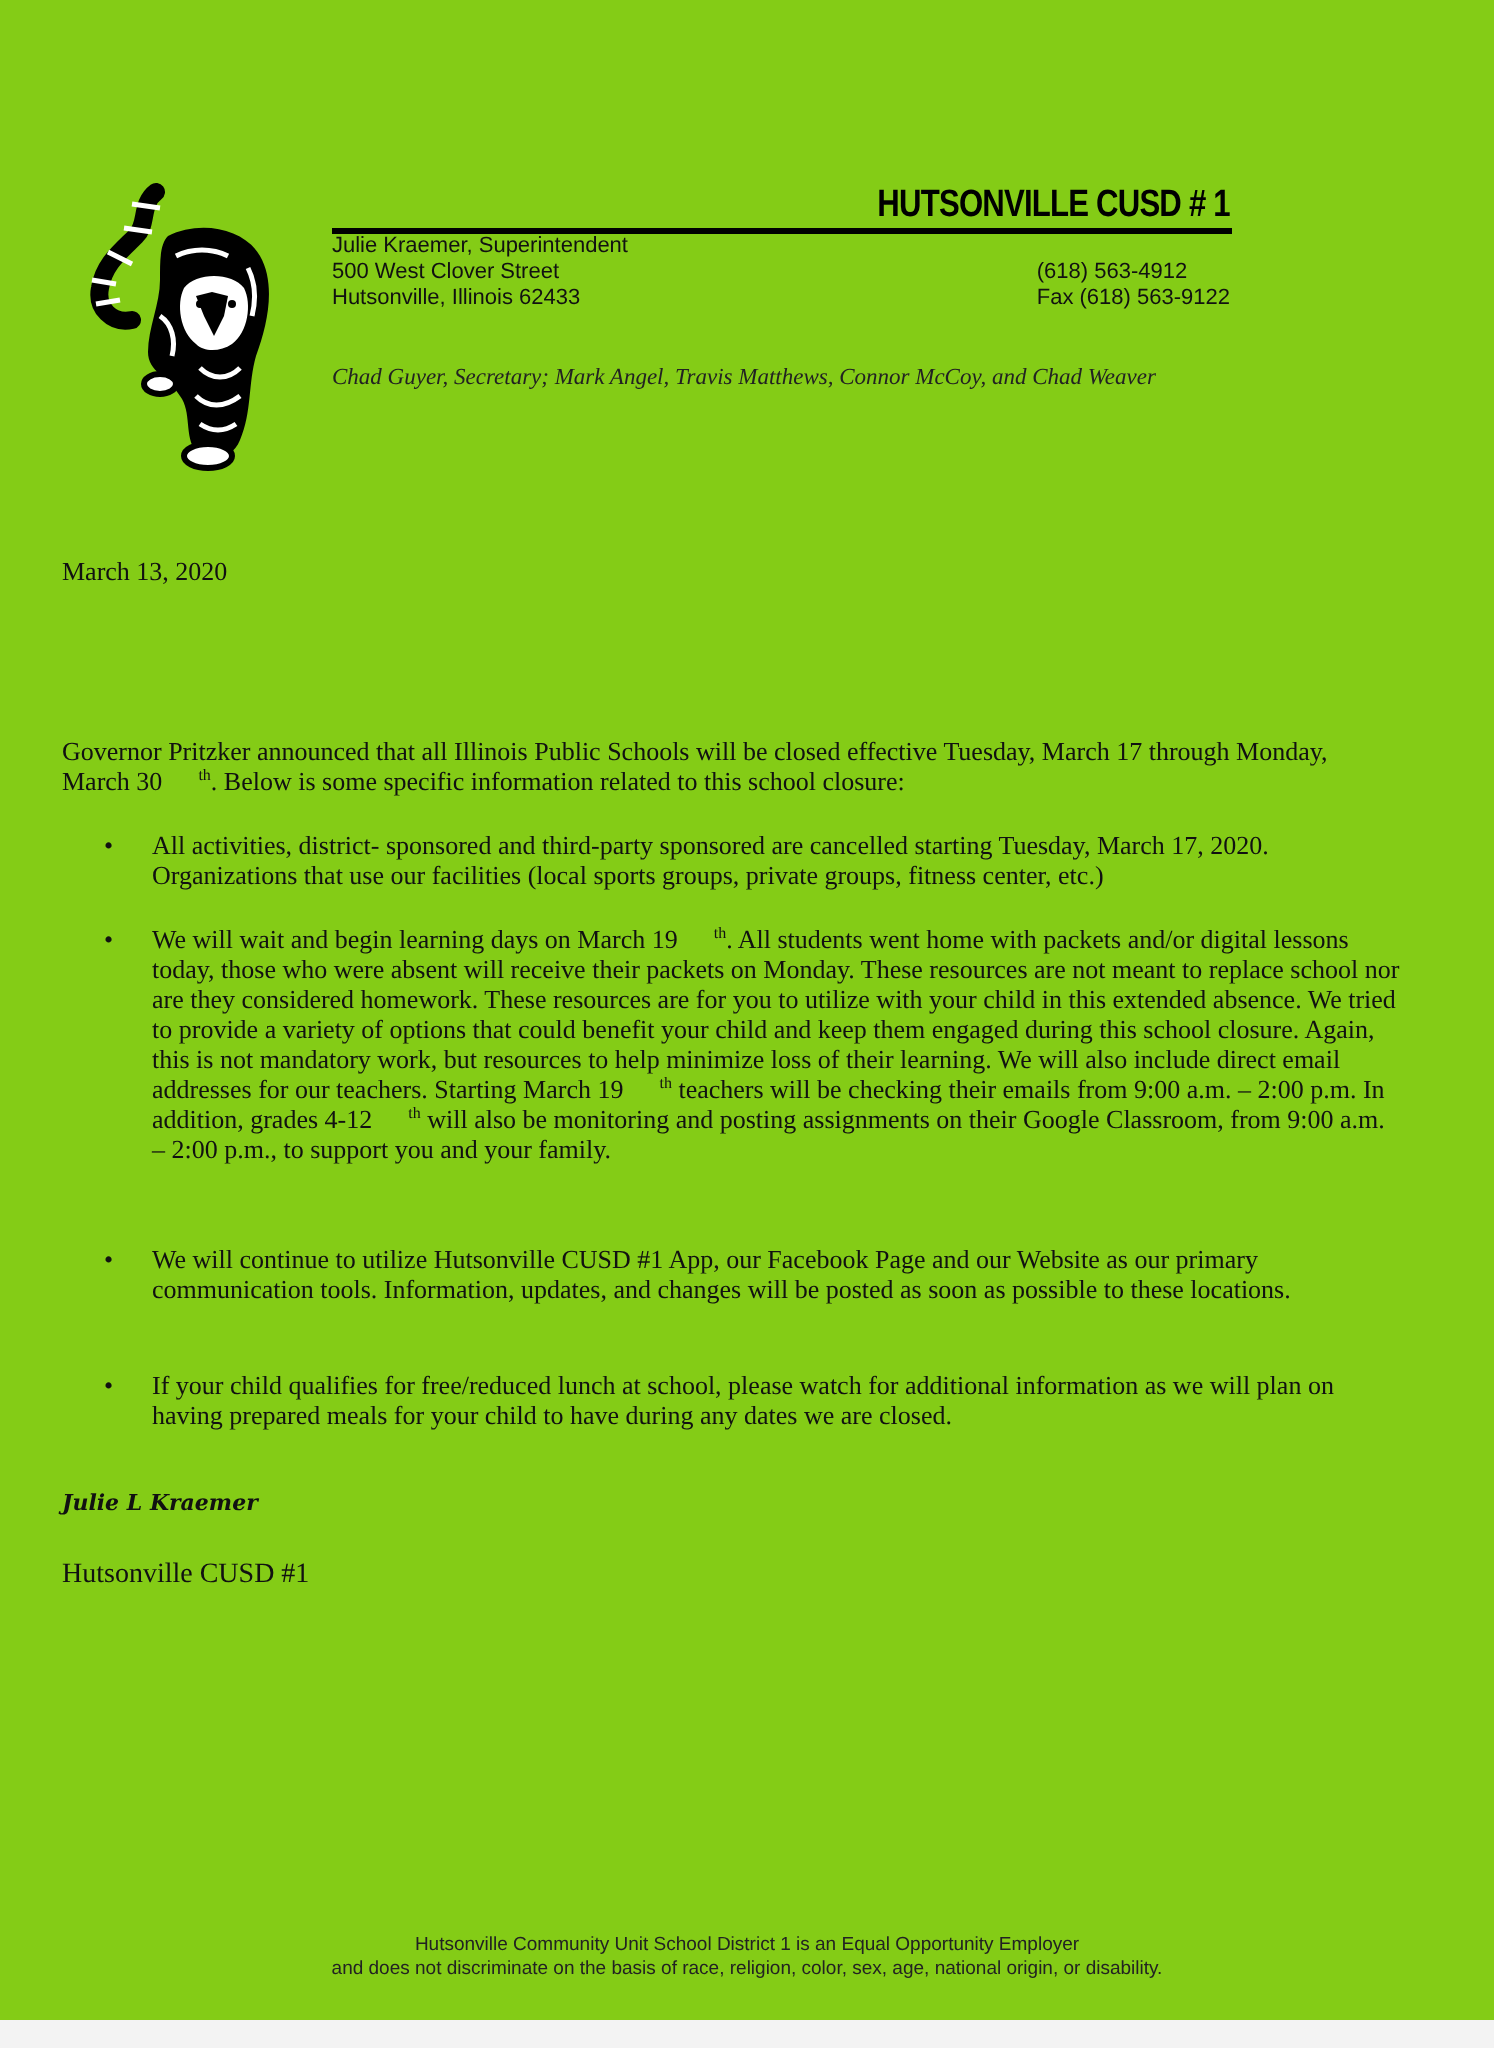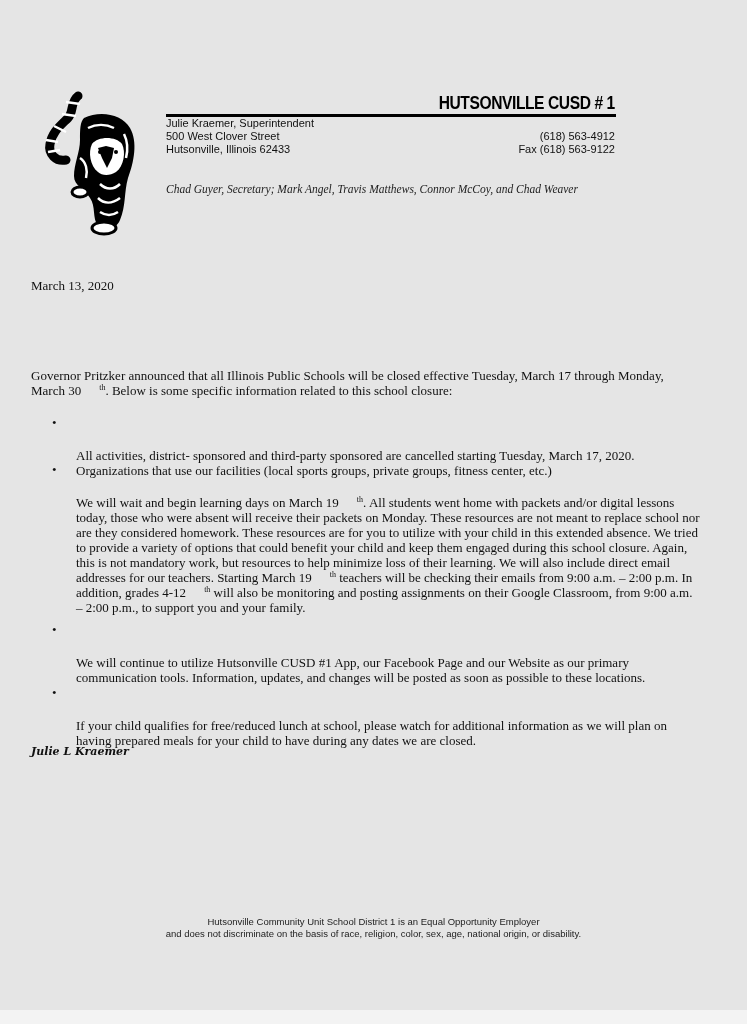--- a/index.html
+++ b/index.html
@@ -1,62 +1,62 @@
 <!DOCTYPE html>
 <html><head>
 <meta charset="utf-8">
 <style>
   html, body { margin: 0; padding: 0; }
   body {
     width: 747px; height: 1024px; position: relative; overflow: hidden;
     background: #fdfdfd;
     font-family: "Liberation Serif", serif; color: #111;
   }
-  .page { position: absolute; left: 0; top: 0; width: 747px; height: 1010px; background: #e5e5e5; }
+  .page { position: absolute; left: 0; top: 0; width: 747px; height: 1010px; background: #84cc16; }
   .bottom-strip { position: absolute; left: 0; top: 1010px; width: 747px; height: 14px; background: #f3f3f3; }
 
   .logo { position: absolute; left: 40px; top: 88px; width: 112px; height: 148px; }
 
   .org-name {
     position: absolute; right: 132px; top: 92px;
     font-family: "Liberation Sans", sans-serif; font-weight: bold;
     font-size: 19px; letter-spacing: -0.5px; transform: scaleX(0.82); transform-origin: right center;
     color: #000;
   }
   .header-rule { position: absolute; left: 166px; top: 114px; width: 450px; height: 3px; background: #000; }
 
   .addr { position: absolute; font-family: "Liberation Sans", sans-serif; font-size: 11px; line-height: 13px; color: #111; }
   .addr-left { left: 166px; top: 117px; }
-  .addr-right { right: 132px; top: 130px; text-align: right; }
+  .addr-right { right: 132px; top: 130px; text-align: left; }
 
   .board { position: absolute; left: 166px; top: 182px; font-style: italic; font-size: 11.5px; line-height: 15px; color: #222; }
 
   .body-text { position: absolute; left: 31px; font-size: 13px; line-height: 15px; color: #111; }
   .date { top: 278px; }
   .greeting { top: 337px; }
   .intro { top: 368px; width: 660px; }
 
   .bullet { position: absolute; left: 52px; width: 650px; font-size: 13px; line-height: 15px; }
   .bullet .dot { position: absolute; left: 0; top: 0; font-size: 13px; }
-  .bullet .txt { margin-left: 24px; display: block; margin-top: 33px; }
+  .bullet .txt { margin-left: 24px; display: block; }
   .b1 { top: 415px; }
   .b2 { top: 462px; }
   .b3 { top: 622px; }
   .b4 { top: 685px; }
   sup { font-size: 8px; line-height: 0; padding-left: 18px; }
 
   .signature-script {
     position: absolute; left: 31px; top: 745px;
     font-family: "DejaVu Serif", serif; font-style: italic; font-weight: bold;
     font-size: 11px; color: #111;
   }
   .sig-block { position: absolute; left: 31px; top: 779px; font-size: 14px; line-height: 17px; color: #111; }
 
   .footer {
-    position: absolute; left: 0; width: 747px; top: 916px; text-align: center;
+    position: absolute; left: 0; width: 747px; top: 967px; text-align: center;
     font-family: "Liberation Sans", sans-serif; font-size: 9.5px; line-height: 12px; color: #222;
   }
 </style>
 </head>
 <body>
 
 <div class="page">
 
   <div class="logo">
     <svg width="112" height="148" viewBox="0 0 112 148">
@@ -130,20 +130,21 @@
   </div>
 
   <div class="bullet b4">
     <span class="dot">•</span>
     <span class="txt">If your child qualifies for free/reduced lunch at school, please watch for additional information as we will plan on having prepared meals for your child to have during any dates we are closed.</span>
   </div>
 
   <div class="signature-script">Julie L Kraemer</div>
 
   <div class="sig-block">
+    <div>Hutsonville CUSD #1</div>
   </div>
 
   <div class="footer">
     <div>Hutsonville Community Unit School District 1 is an Equal Opportunity Employer</div>
     <div>and does not discriminate on the basis of race, religion, color, sex, age, national origin, or  disability.</div>
   </div>
 </div>
 <div class="bottom-strip"></div>
 
 </body></html>

